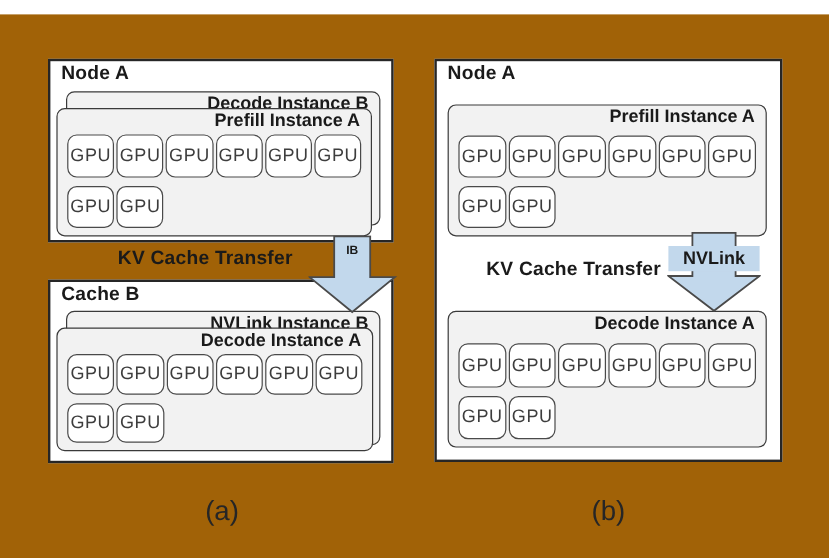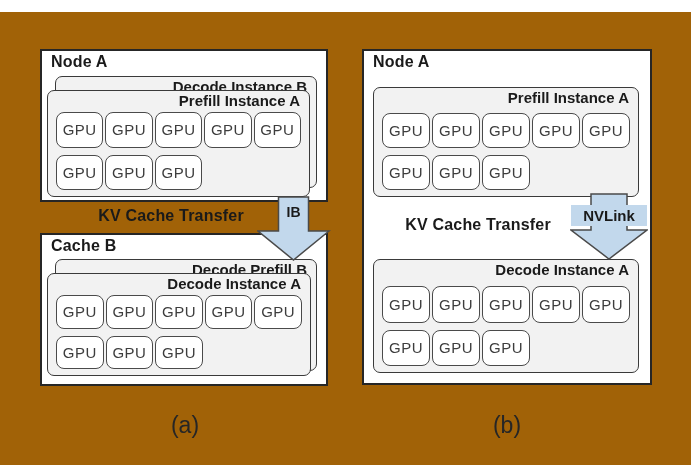--- a/index.html
+++ b/index.html
@@ -20,32 +20,32 @@
   .node{position:absolute;background:#ffffff;border:2px solid var(--node-border);}
   .node-title{position:absolute;top:2px;left:9px;font-weight:bold;font-size:16px;
     letter-spacing:0.2px;white-space:nowrap;}
 
   .instance{position:absolute;background:var(--instance-fill);
     border:1.5px solid #3A3A3A;border-radius:7px;}
   .instance-label{position:absolute;top:1px;right:9px;font-weight:bold;
     font-size:15px;white-space:nowrap;}
 
   .gpu-grid{position:absolute;left:8px;right:8px;display:grid;
-    grid-template-columns:repeat(5,1fr);grid-template-rows:1fr 1fr;gap:7px 2px;text-align:right;}
+    grid-template-columns:repeat(6,1fr);grid-template-rows:1fr 1fr;gap:7px 2px;text-align:right;}
   .gpu{background:#ffffff;border:1.5px solid #4A4A4A;border-radius:8px;
     display:flex;align-items:center;justify-content:center;
     font-size:15px;color:#3D3D3D;letter-spacing:0.5px;}
 
   .kv-label{position:absolute;font-weight:bold;font-size:16px;text-align:center;
     letter-spacing:0.2px;white-space:nowrap;}
 
   .arrow{position:absolute;z-index:6;}
   .arrow svg{display:block;}
   .arrow-tag{position:absolute;text-align:center;font-weight:bold;color:var(--text);}
-  #ib-tag{left:21px;width:31px;top:8px;font-size:14px;}
+  #ib-tag{left:21px;width:31px;top:8px;font-size:10px;}
   #nvlink-tag{left:1px;right:1px;top:12px;height:21px;line-height:21px;
     font-size:15px;background:var(--arrow-fill);}
 
   .caption{position:absolute;text-align:center;font-size:23px;color:#262626;}
 </style>
 </head>
 <body>
 
 <div class="canvas">
 
@@ -80,21 +80,21 @@
         <polygon points="21.5,1 51.5,1 51.5,35 72,35 36.5,64 1,35 21.5,35" fill="var(--arrow-fill)" stroke="var(--arrow-stroke)" stroke-width="1.5" stroke-linejoin="miter"></polygon>
       </svg>
       <div class="arrow-tag" id="ib-tag">IB</div>
     </div>
 
     <div class="node" style="left:40px;top:221px;width:288px;height:153px;">
       <div class="node-title">Cache B</div>
     </div>
 
     <div class="instance" style="left:55px;top:247px;width:262px;height:112px;">
-      <div class="instance-label">Decode Prefill B</div>
+      <div class="instance-label">NVLink Instance B</div>
     </div>
 
     <div class="instance" style="left:47px;top:261px;width:264px;height:103px;">
       <div class="instance-label">Decode Instance A</div>
       <div class="gpu-grid" style="top:21px;bottom:6px;">
           <div class="gpu">GPU</div>
           <div class="gpu">GPU</div>
           <div class="gpu">GPU</div>
           <div class="gpu">GPU</div>
           <div class="gpu">GPU</div>
@@ -122,21 +122,21 @@
           <div class="gpu">GPU</div>
           <div class="gpu">GPU</div>
           <div class="gpu">GPU</div>
           <div class="gpu">GPU</div>
           <div class="gpu">GPU</div>
         </div>
     </div>
 
     <div class="kv-label" style="left:17px;width:232px;top:204px;">KV Cache Transfer</div>
 
-    <div class="arrow" style="left:225px;top:181px;width:78px;height:68px;">
+    <div class="arrow" style="left:211px;top:181px;width:78px;height:68px;">
       <svg width="78" height="68" viewBox="0 0 78 68">
         <polygon points="21,1 57,1 57,37 77,37 39,66 1,37 21,37" fill="var(--arrow-fill)" stroke="var(--arrow-stroke)" stroke-width="1.5" stroke-linejoin="miter"></polygon>
       </svg>
       <div class="arrow-tag" id="nvlink-tag">NVLink</div>
     </div>
 
     <div class="instance" style="left:28px;top:247px;width:266px;height:114px;">
       <div class="instance-label">Decode Instance A</div>
       <div class="gpu-grid" style="top:26px;bottom:6px;">
           <div class="gpu">GPU</div>

